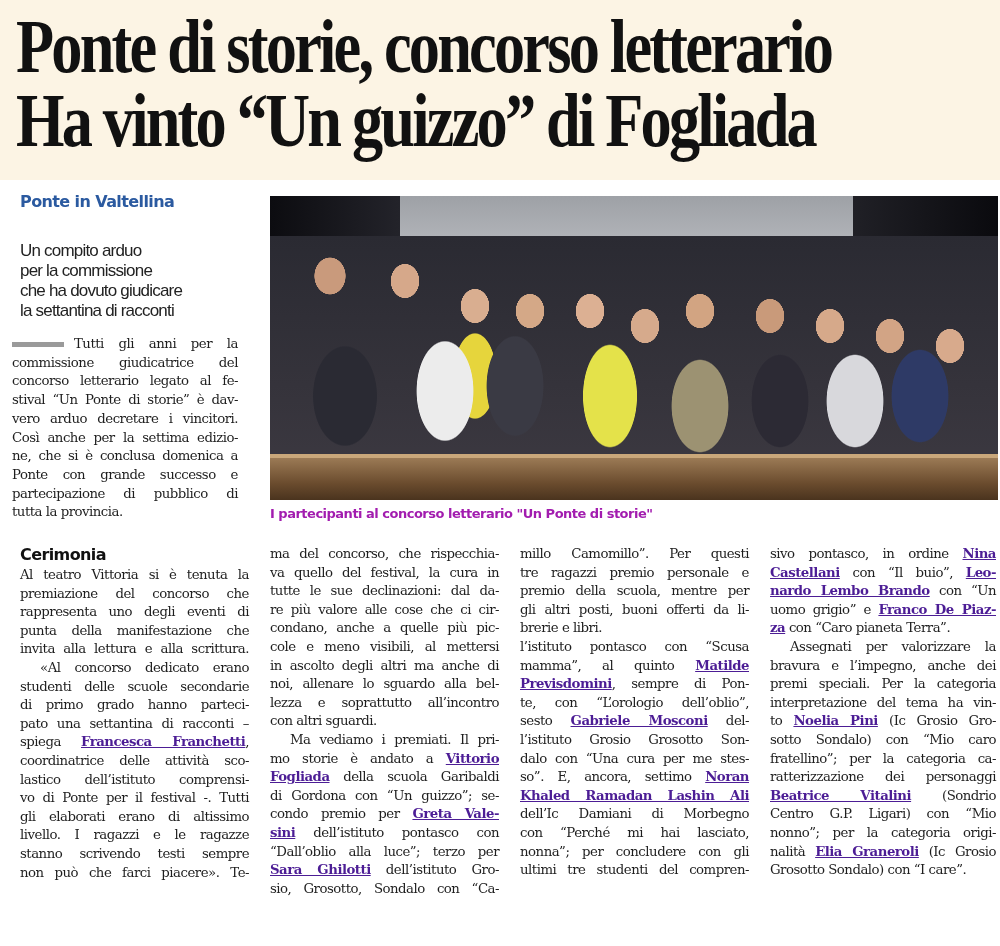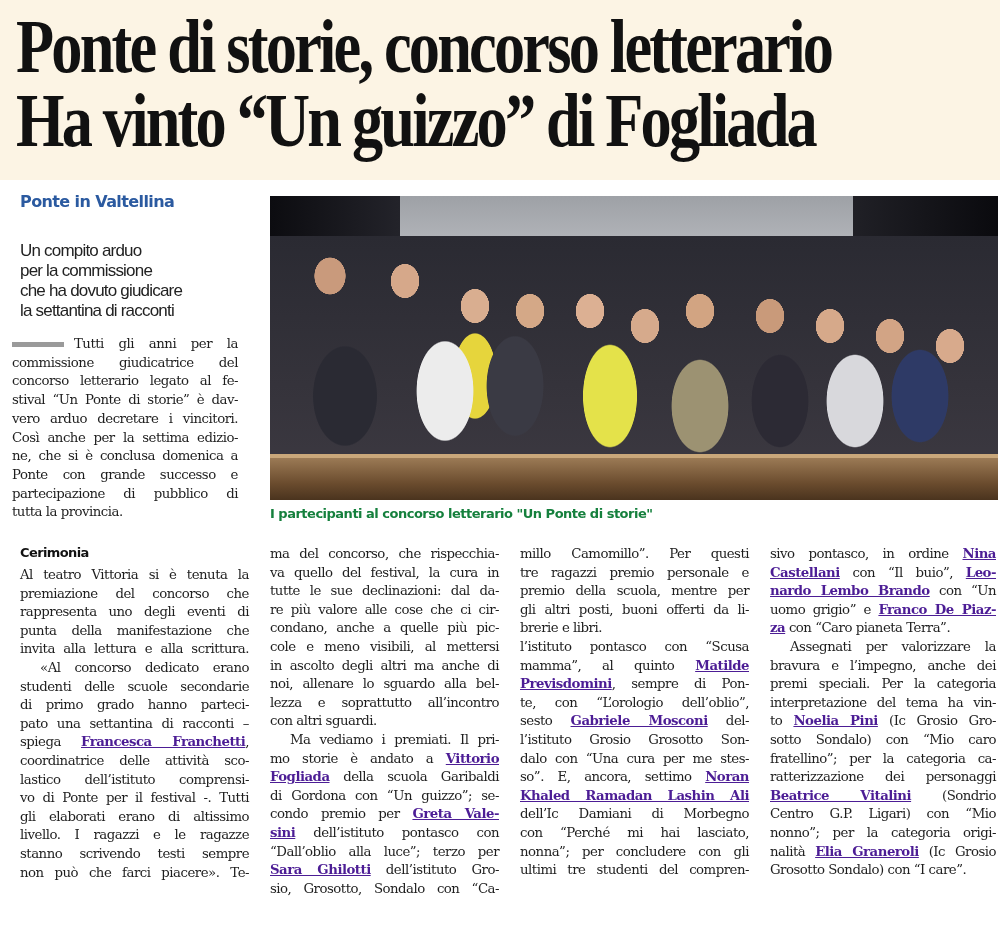--- a/index.html
+++ b/index.html
@@ -64,21 +64,21 @@
       radial-gradient(ellipse 40px 65px at 650px 160px, #2e3a66 70%, transparent 72%),
       radial-gradient(ellipse 30px 60px at 205px 140px, #e6d53c 70%, transparent 72%),
       linear-gradient(#2a2a32,#3b3840);
   }
   .photo .stage { position:absolute; left:0; top:262px; width:728px; height:42px; background: linear-gradient(#9b7a55,#6b4c2e 60%,#4a331e); }
   .photo .stage-edge { position:absolute; left:0; top:258px; width:728px; height:6px; background:#c9a77a; }
 
   .caption {
     position: absolute; left: 270px; top: 506px;
     font-family: "DejaVu Sans", sans-serif; font-weight: bold; font-size: 13px;
-    color: #15803d; letter-spacing: -0.5px; white-space: nowrap; text-align: center;
+    color: #a21caf; letter-spacing: -0.5px; white-space: nowrap; text-align: center;
   }
 
   .lead {
     position: absolute; left: 12px; top: 328px; width: 226px;
     font-family: "DejaVu Serif", serif; font-size: 13.3px; line-height: 18.7px;
     color: #1e1e1e; letter-spacing: -0.5px; margin-top: 7px;
   }
   .lead .rule { display:inline-block; width:52px; height:5px; background:#9a9a9a; vertical-align: middle; margin-right: 10px; }
   .line { display:block; white-space: nowrap; text-align: justify; text-align-last: justify; }
   .line.last { text-align-last: left; }
@@ -87,21 +87,21 @@
     position: absolute; top: 556px; width: 229px;
     font-family: "DejaVu Serif", serif; font-size: 13.3px; line-height: 18.6px;
     color: #1e1e1e; letter-spacing: -0.5px;
   }
   .col.c1 { left: 20px; top: 566px; }
   .col.c2 { left: 270px; top: 545px; }
   .col.c3 { left: 520px; top: 545px; }
   .col.c4 { left: 770px; top: 545px; width: 226px; }
   .section-head {
     position: absolute; left: 20px; top: 545px;
-    font-family: "DejaVu Sans", sans-serif; font-weight: bold; font-size: 13px; color: #111; letter-spacing: -0.6px;
+    font-family: "DejaVu Sans", sans-serif; font-weight: bold; font-size: 16px; color: #111; letter-spacing: -0.6px;
   }
   .col b { font-weight: bold; color: #4c1d95; text-decoration: underline; }
   .indent { padding-left: 20px; }
   .byline {
     position: absolute; left: 770px; top: 943px;
     font-family: "DejaVu Sans", sans-serif; font-weight: bold; font-size: 16px; color: #111; letter-spacing: -0.6px;
   }
 </style>
 </head>
 <body>

